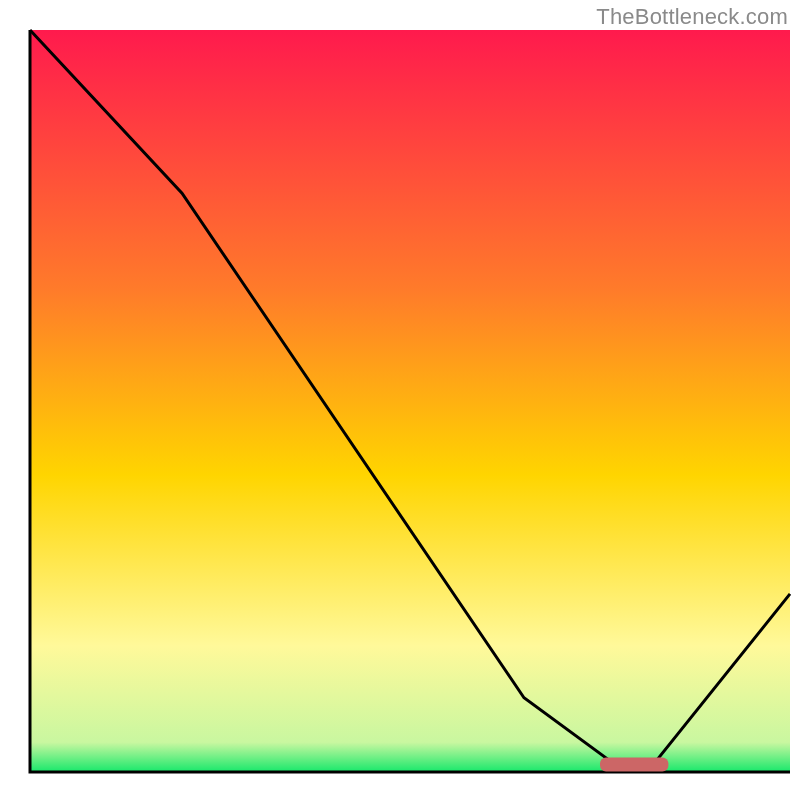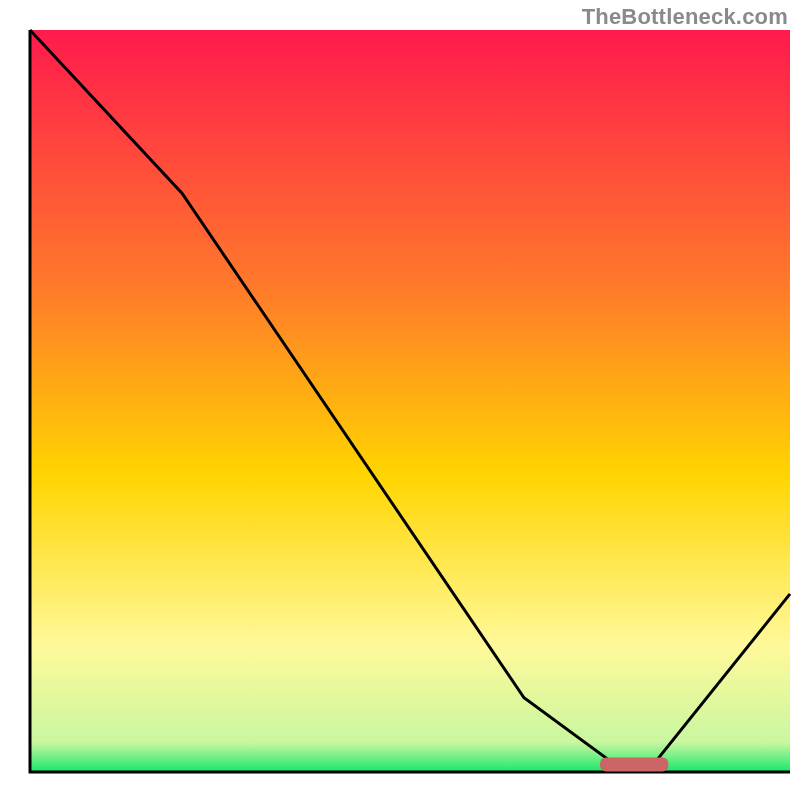--- a/index.html
+++ b/index.html
@@ -14,21 +14,21 @@
   .container {
     position: relative;
     width: 800px;
     height: 800px;
   }
   .watermark {
     position: absolute;
     top: 4px;
     right: 12px;
     font-size: 22px;
-    font-weight: bold;
+    font-weight: normal;
     color: #8a8a8a;
     letter-spacing: 0.2px;
   }
   svg {
     display: block;
   }
   .gradient-fill {
     fill: url(#bg-grad);
   }
   .axis-line {

